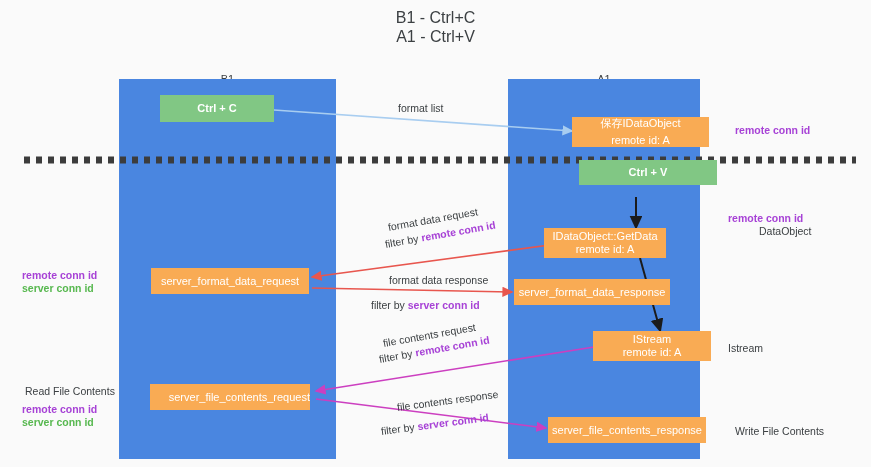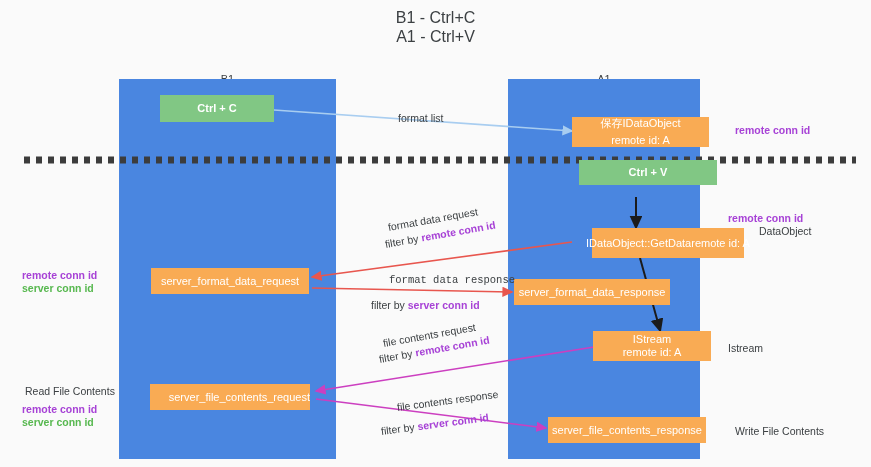--- a/index.html
+++ b/index.html
@@ -110,21 +110,21 @@
 
   <div class="node orange" style="left:572px;top:117px;width:137px;height:30px;flex-direction:column;justify-content:space-between;">
     <span>保存IDataObject</span>
     <span>remote id: A</span>
   </div>
 
   <div class="node green" style="left:579px;top:160px;width:138px;height:25px;">
     <span>Ctrl + V</span>
   </div>
 
-  <div class="node orange" style="left:592px;top:228px;width:152px;height:30px;flex-direction:row;">
+  <div class="node orange" style="left:544px;top:228px;width:122px;height:30px;flex-direction:column;">
     <span>IDataObject::GetData</span>
     <span>remote id: A</span>
   </div>
 
   <div class="node orange" style="left:514px;top:279px;width:156px;height:26px;">
     <span>server_format_data_response</span>
   </div>
 
   <div class="node orange" style="left:151px;top:268px;width:158px;height:26px;">
     <span>server_format_data_request</span>
@@ -136,26 +136,26 @@
   </div>
 
   <div class="node orange" style="left:150px;top:384px;width:160px;height:26px;justify-content:flex-end;">
     <span>server_file_contents_request</span>
   </div>
 
   <div class="node orange" style="left:548px;top:417px;width:158px;height:26px;">
     <span>server_file_contents_response</span>
   </div>
 
-  <div class="lbl" style="left:398px;top:111px;">format list</div>
+  <div class="lbl" style="left:398px;top:101px;">format list</div>
 
   <div class="lbl rot-b" style="left:388px;top:220px;">format data request</div>
   <div class="lbl rot-b" style="left:385px;top:237px;"><span>filter by </span><span class="purple">remote conn id</span></div>
 
-  <div class="lbl" style="left:389px;top:273px;font-family:Liberation Mono, monospace;">format data response</div>
+  <div class="lbl" style="left:389px;top:273px;">format data response</div>
   <div class="lbl" style="left:371px;top:298px;"><span>filter by </span><span class="purple">server conn id</span></div>
 
   <div class="lbl rot-b" style="left:383px;top:336px;">file contents request</div>
   <div class="lbl rot-b" style="left:379px;top:352px;"><span>filter by </span><span class="purple">remote conn id</span></div>
 
   <div class="lbl rot-a" style="left:397px;top:400px;">file contents response</div>
   <div class="lbl rot-a" style="left:381px;top:424px;"><span>filter by </span><span class="purple">server conn id</span></div>
 
   <div class="lbl purple" style="left:735px;top:123px;">remote conn id</div>
 

